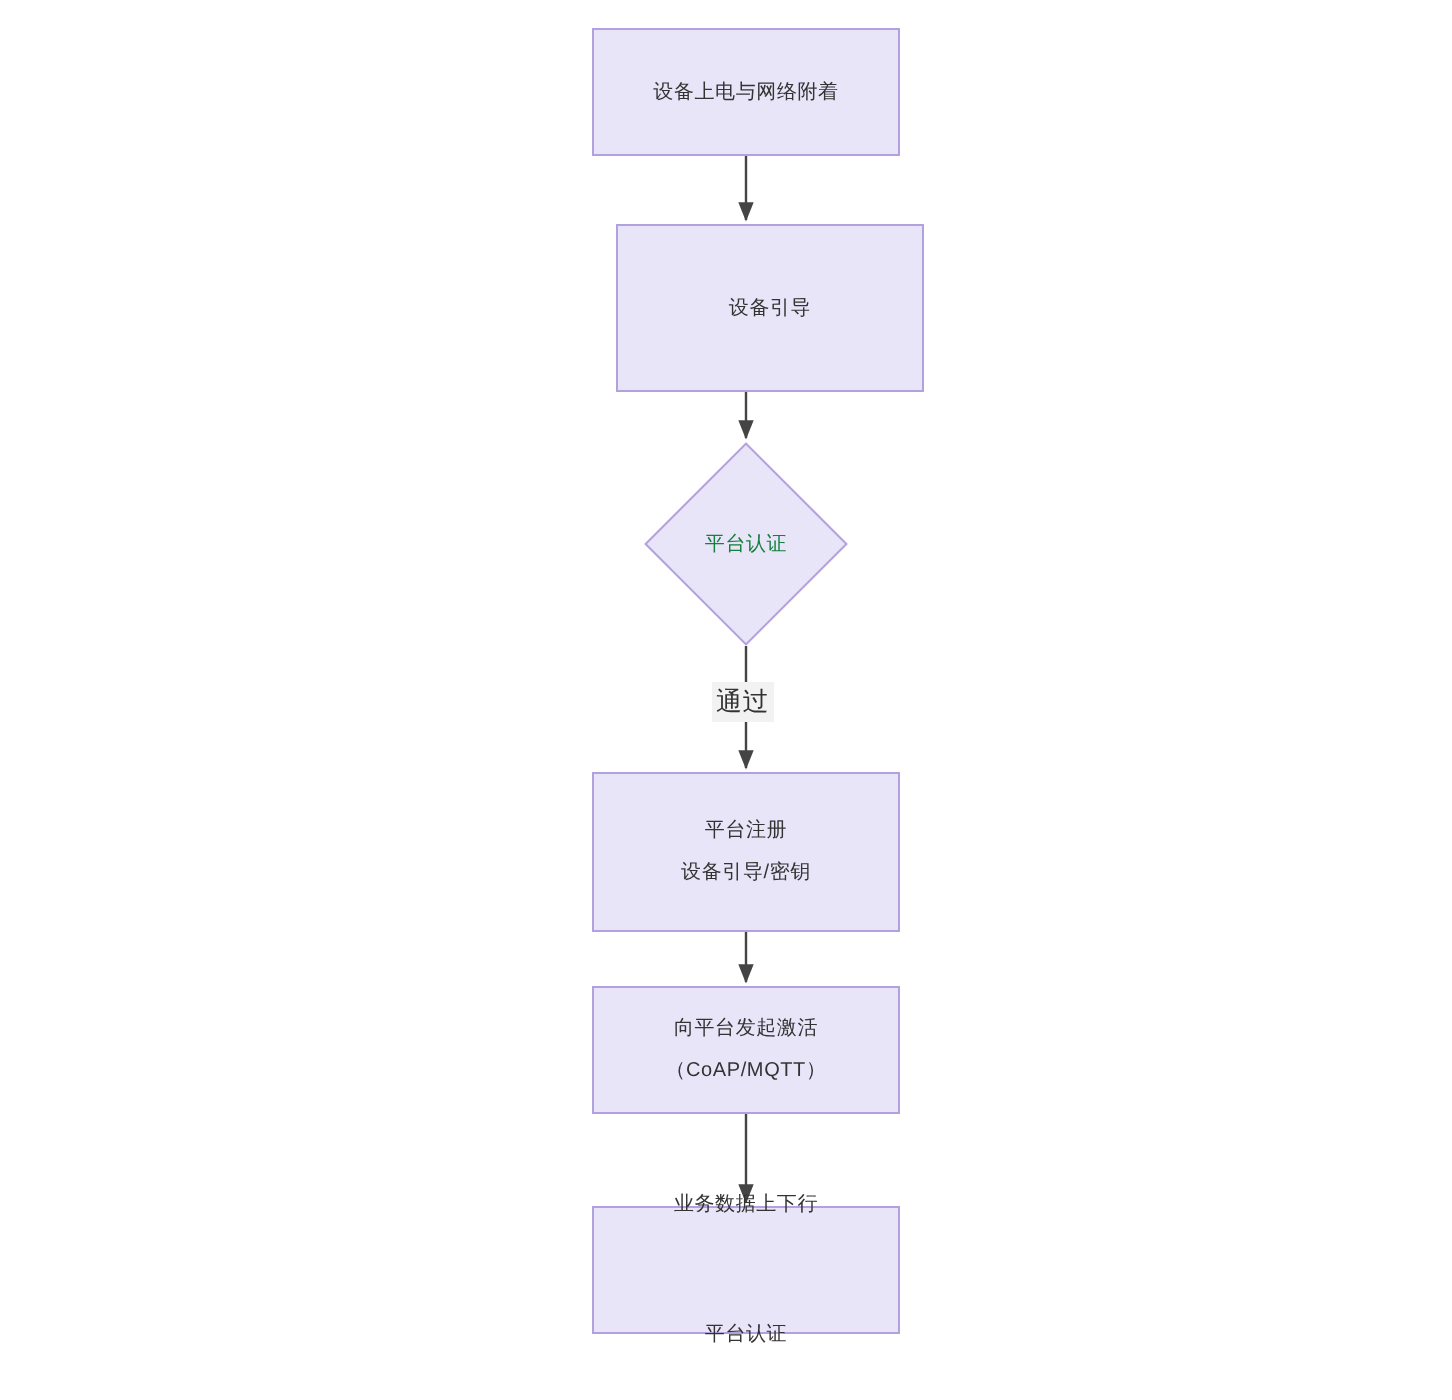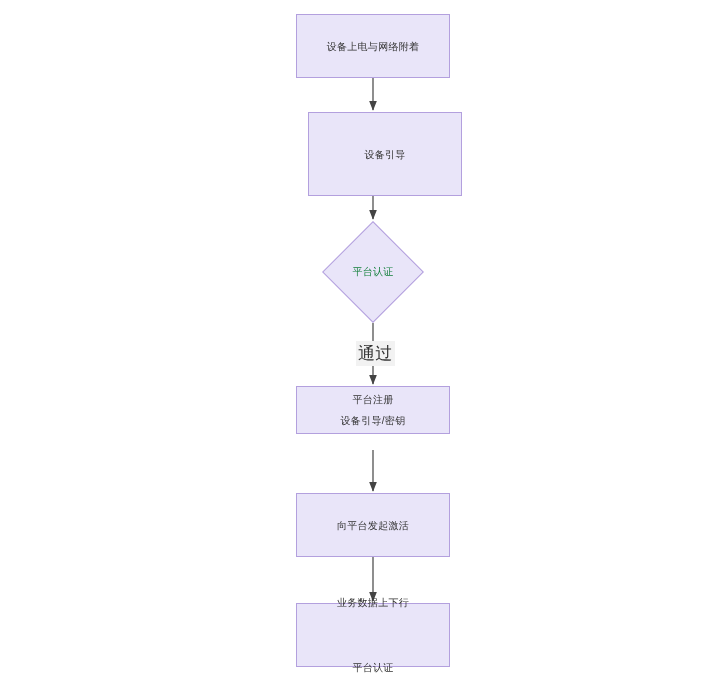--- a/index.html
+++ b/index.html
@@ -73,21 +73,21 @@
     align-items: center;
     justify-content: center;
     color: #15803d;
     font-size: 10px;
     letter-spacing: 0.3px;
     white-space: nowrap;
   }
   .edge-label {
     position: absolute;
     color: #333333;
-    font-size: 17px;
+    font-size: 13px;
     letter-spacing: 0.3px;
     background: #f2f2f2;
     padding: 1px 2px;
     white-space: nowrap;
   }
 </style>
 </head>
 <body>
 
 <div id="canvas">
@@ -113,27 +113,28 @@
     <span class="ln">设备引导</span>
   </div>
 
   <div class="diamond-wrap" style="left:322px; top:221px;">
     <div class="diamond-shape"></div>
     <div class="diamond-label">平台认证</div>
   </div>
 
   <div class="edge-label" style="left:356px; top:341px;">通过</div>
 
-  <div class="node-box" style="left:296px; top:386px; width:154px; height:48px;">
+  <div class="node-box" style="left:296px; top:386px; width:154px; height:80px;">
     <span class="ln">平台注册</span>
     <span class="ln">设备引导/密钥</span>
   </div>
 
   <div class="node-box" style="left:296px; top:493px; width:154px; height:64px;">
     <span class="ln">向平台发起激活</span>
+    <span class="ln">（CoAP/MQTT）</span>
   </div>
 
   <div class="node-box" style="left:296px; top:603px; width:154px; height:64px;gap:44px;">
     <span class="ln">业务数据上下行</span>
     <span class="ln">平台认证</span>
   </div>
 
 </div>
 
 </body></html>

